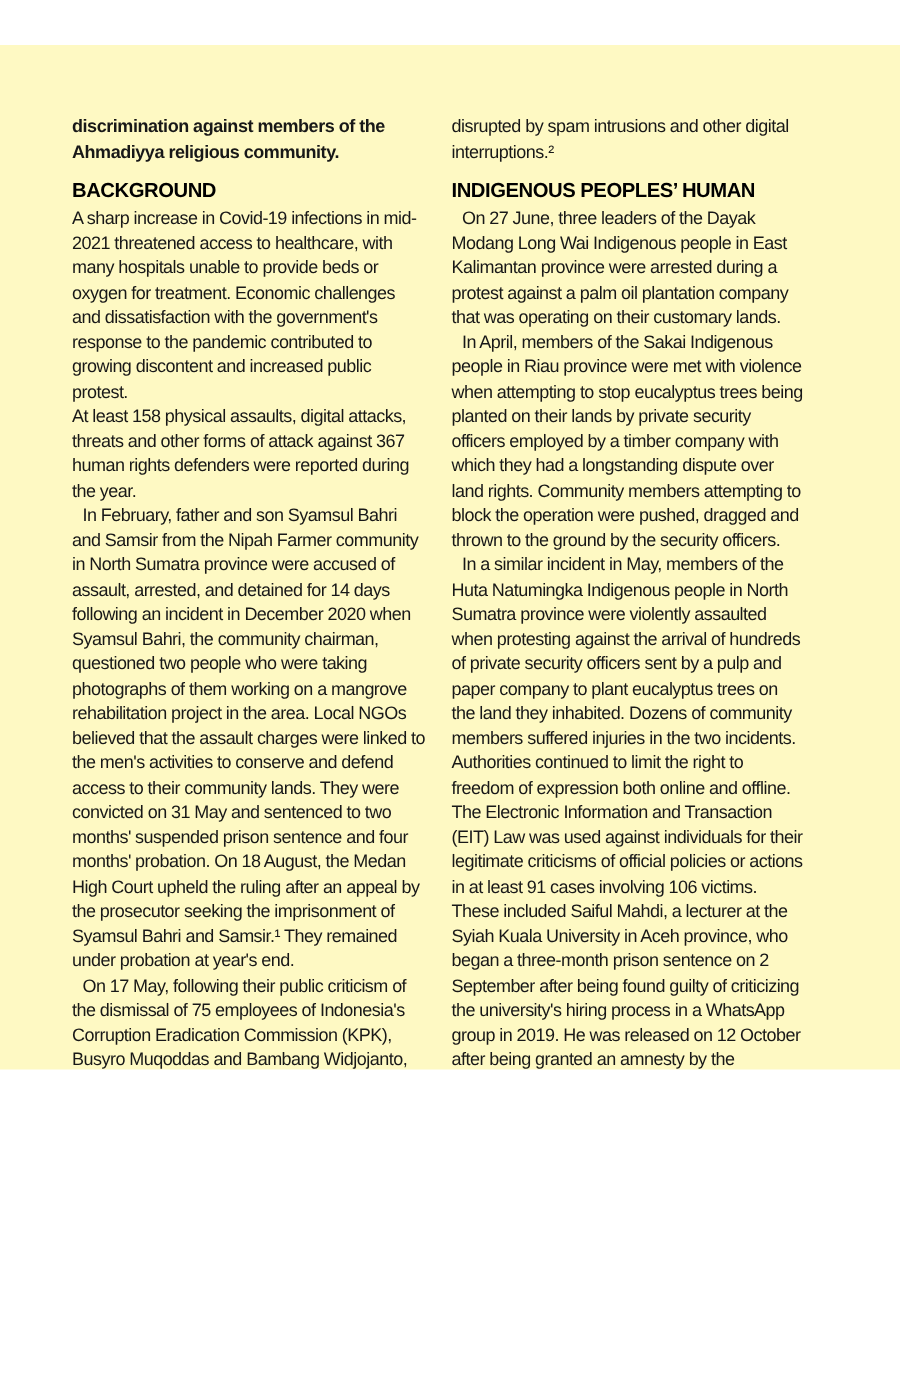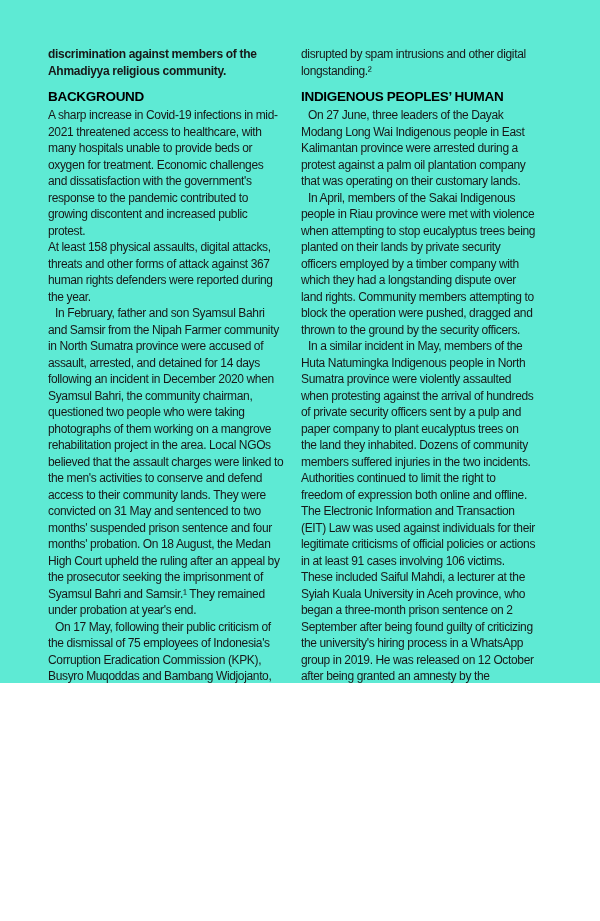--- a/index.html
+++ b/index.html
@@ -5,22 +5,23 @@
   html, body { margin: 0; padding: 0; }
   body {
     width: 600px; height: 921px;
     background: #ffffff;
     font-family: "Liberation Sans", sans-serif;
     color: #181818;
   }
   .page {
     position: relative;
     width: 600px; height: 683px;
-    background: #5eead4;
+    background: #fef9c3;
     overflow: hidden;
+    margin-top: 30px;
   }
   .columns {
     position: absolute;
     top: 46px; left: 48px;
     display: flex;
     gap: 17px;
   }
   .col {
     width: 236px;
     font-size: 12px;
@@ -73,21 +74,21 @@
 
       <h2 class="section-heading">BACKGROUND</h2>
       <p>A sharp increase in Covid-19 infections in mid-2021 threatened access to healthcare, with many hospitals unable to provide beds or oxygen for treatment. Economic challenges and dissatisfaction with the government's response to the pandemic contributed to growing discontent and increased public protest.</p>
 
       <p>At least 158 physical assaults, digital attacks, threats and other forms of attack against 367 human rights defenders were reported during the year.</p>
       <p class="ind">In February, father and son Syamsul Bahri and Samsir from the Nipah Farmer community in North Sumatra province were accused of assault, arrested, and detained for 14 days following an incident in December 2020 when Syamsul Bahri, the community chairman, questioned two people who were taking photographs of them working on a mangrove rehabilitation project in the area. Local NGOs believed that the assault charges were linked to the men's activities to conserve and defend access to their community lands. They were convicted on 31 May and sentenced to two months' suspended prison sentence and four months' probation. On 18 August, the Medan High Court upheld the ruling after an appeal by the prosecutor seeking the imprisonment of Syamsul Bahri and Samsir.¹ They remained under probation at year's end.</p>
       <p class="ind">On 17 May, following their public criticism of the dismissal of 75 employees of Indonesia's Corruption Eradication Commission (KPK), Busyro Muqoddas and Bambang Widjojanto, both former KPK commissioners, and at least six members of the NGO Indonesian Corruption Watch (ICW), reported that unidentified parties had hacked their messaging app accounts. The hacks occurred ahead of an ICW press conference criticizing the dismissals, which was also</p>
     </div>
 
     <div class="col">
-      <p>disrupted by spam intrusions and other digital longstanding.²</p>
+      <p>disrupted by spam intrusions and other digital interruptions.²</p>
 
       <h2 class="section-heading">INDIGENOUS PEOPLES’ HUMAN</h2>
       <p class="ind">On 27 June, three leaders of the Dayak Modang Long Wai Indigenous people in East Kalimantan province were arrested during a protest against a palm oil plantation company that was operating on their customary lands.</p>
       <p class="ind">In April, members of the Sakai Indigenous people in Riau province were met with violence when attempting to stop eucalyptus trees being planted on their lands by private security officers employed by a timber company with which they had a longstanding dispute over land rights. Community members attempting to block the operation were pushed, dragged and thrown to the ground by the security officers.</p>
       <p class="ind">In a similar incident in May, members of the Huta Natumingka Indigenous people in North Sumatra province were violently assaulted when protesting against the arrival of hundreds of private security officers sent by a pulp and paper company to plant eucalyptus trees on the land they inhabited. Dozens of community members suffered injuries in the two incidents.</p>
 
       <p>Authorities continued to limit the right to freedom of expression both online and offline. The Electronic Information and Transaction (EIT) Law was used against individuals for their legitimate criticisms of official policies or actions in at least 91 cases involving 106 victims. These included Saiful Mahdi, a lecturer at the Syiah Kuala University in Aceh province, who began a three-month prison sentence on 2 September after being found guilty of criticizing the university's hiring process in a WhatsApp group in 2019. He was released on 12 October after being granted an amnesty by the president.</p>
     </div>
 
   </div>

